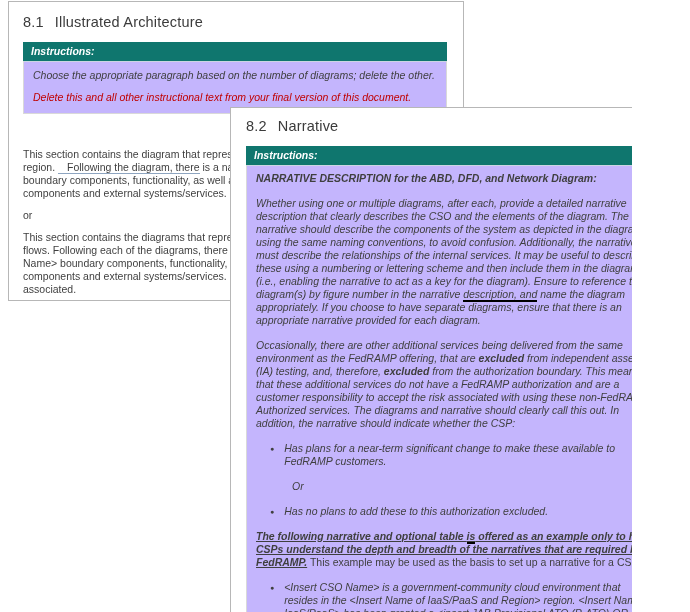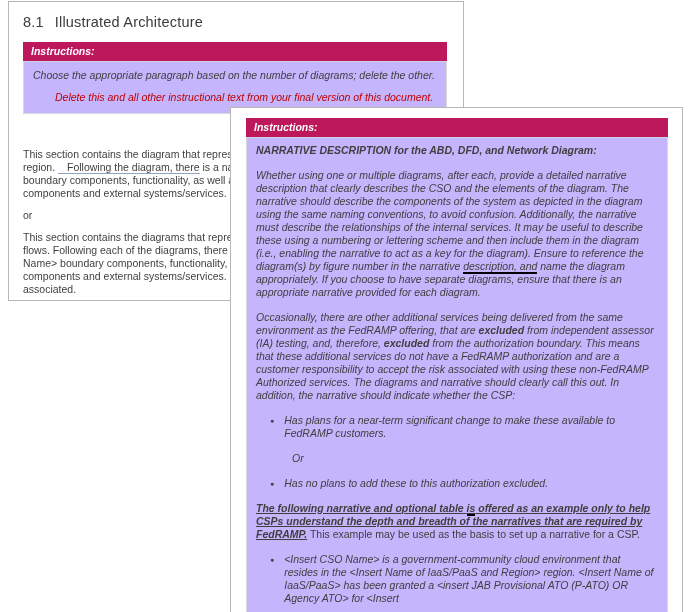--- a/index.html
+++ b/index.html
@@ -1,40 +1,40 @@
 <!DOCTYPE html>
 <html><head>
 <meta charset="utf-8">
 <style>
   html,body{margin:0;padding:0;background:#ffffff;}
   .stage{
-    position:relative;width:690px;height:612px;background:#ffffff;
+    position:relative;width:632px;height:612px;background:#ffffff;
     overflow:hidden;font-family:"Liberation Sans",sans-serif;color:#3f3f3f;
   }
   .page{
     position:absolute;background:#ffffff;border:1px solid #b7b7b7;
     box-sizing:border-box;
   }
   .page81{left:8px;top:1px;width:456px;height:300px;padding:12px 16px 0 14px;z-index:1;}
   .page82{left:230px;top:107px;width:453px;height:560px;padding:10px 14px 0 15px;z-index:2;}
   h2.sec{
     font-size:14.5px;font-weight:400;color:#3b3b3b;margin:0 0 12px 0;letter-spacing:.2px;
   }
   .hnum{display:inline-block;margin-right:11px;}
   .instr-bar{
-    background:#be185d;color:#ffffff;font-style:italic;font-weight:700;
+    background:#0f766e;color:#ffffff;font-style:italic;font-weight:700;
     font-size:10.5px;padding:4px 8px 4px 8px;line-height:11px;
   }
   .instr-body{
     background:#c4b5fd;border:1px solid #d9d9d9;border-top:1px solid #ccd5e3;
     padding:7px 9px 9px 9px;font-style:italic;font-size:10.5px;line-height:13px;color:#3f3f3f;
   }
   .page82 .instr-body{padding:6px 10px 14px 9px;min-height:450px;}
   .instr-body p.note{margin:0 0 9px 0;}
-  .instr-body p.note:last-child{margin-bottom:0;margin-left:22px;}
+  .instr-body p.note:last-child{margin-bottom:0;}
   .red{color:#C00000;}
   .body81{margin-top:34px;font-size:10.5px;line-height:13px;color:#3f3f3f;}
   .linegroup{margin:0 0 9px 0;}
   .line{white-space:nowrap;}
   
   .ipara{margin:0 0 12px 0;}
   .ipara.indent{margin-left:36px;}
   .bullet{display:flex;margin:0 0 12px 0;padding-left:14px;}
   .dot{font-size:7px;line-height:13px;margin-right:10px;font-style:normal;}
   .btext{flex:1;}
@@ -75,20 +75,21 @@
           <div class="line"><span>This section contains the diagrams that represe</span></div>
           <div class="line"><span>flows. Following each of the diagrams, there is</span></div>
           <div class="line"><span>Name&gt; boundary components, functionality, as</span></div>
           <div class="line"><span>components and external systems/services. If u</span></div>
           <div class="line"><span>associated.</span></div>
         </div>
       </div>
   </section>
 
   <section class="page page82">
+    <h2 class="sec"><span class="hnum">8.2</span><span>Narrative</span></h2>
 
     <div class="instr">
       <div class="instr-bar">Instructions:</div>
       <div class="instr-body">
           <p class="ipara"><span class="b">NARRATIVE DESCRIPTION for the ABD, DFD, and Network Diagram:</span></p>
           <p class="ipara"><span>Whether using one or multiple diagrams, after each, provide a detailed narrative description that clearly describes the CSO and the elements of the diagram. The narrative should describe the components of the system as depicted in the diagram using the same naming conventions, to avoid confusion. Additionally, the narrative must describe the relationships of the internal services. It may be useful to describe these using a numbering or lettering scheme and then include them in the diagram (i.e., enabling the narrative to act as a key for the diagram). Ensure to reference the diagram(s) by figure number in the narrative </span><span class="tc">description, and</span><span> name the diagram appropriately. If you choose to have separate diagrams, ensure that there is an appropriate narrative provided for each diagram.</span></p>
           <p class="ipara"><span>Occasionally, there are other additional services being delivered from the same environment as the FedRAMP offering, that are </span><span class="b">excluded</span><span> from independent assessor (IA) testing, and, therefore, </span><span class="b">excluded</span><span> from the authorization boundary. This means that these additional services do not have a FedRAMP authorization and are a customer responsibility to accept the risk associated with using these non-FedRAMP Authorized services. The diagrams and narrative should clearly call this out. In addition, the narrative should indicate whether the CSP:</span></p>
           <div class="bullet">
             <span class="dot">●</span>
             <div class="btext"><span>Has plans for a near-term significant change to make these available to FedRAMP customers.</span></div>

